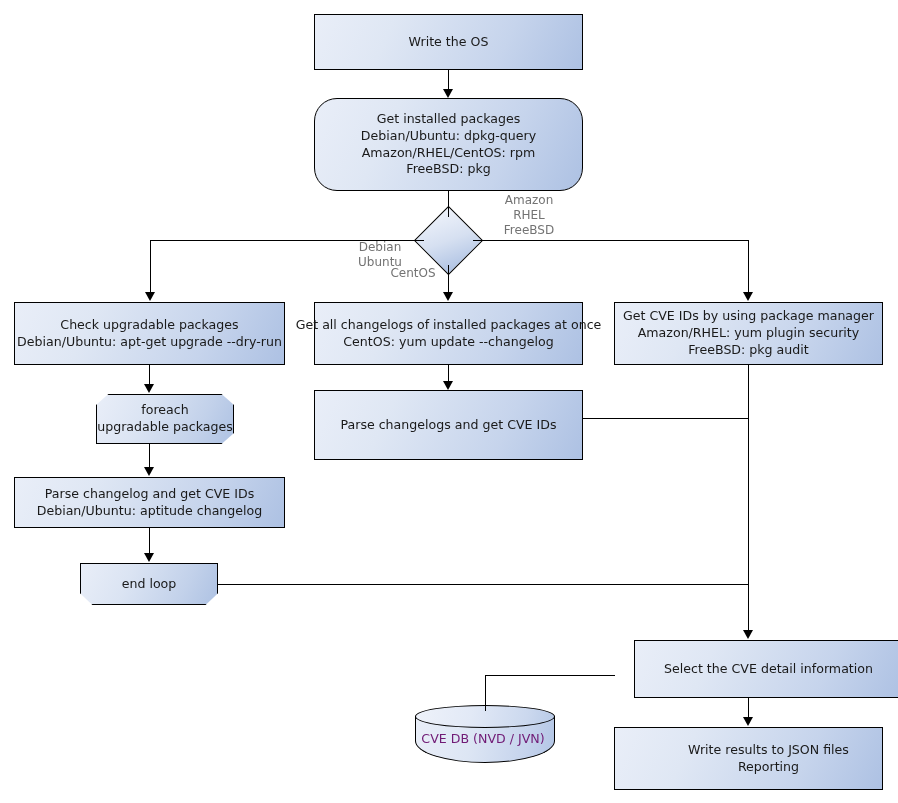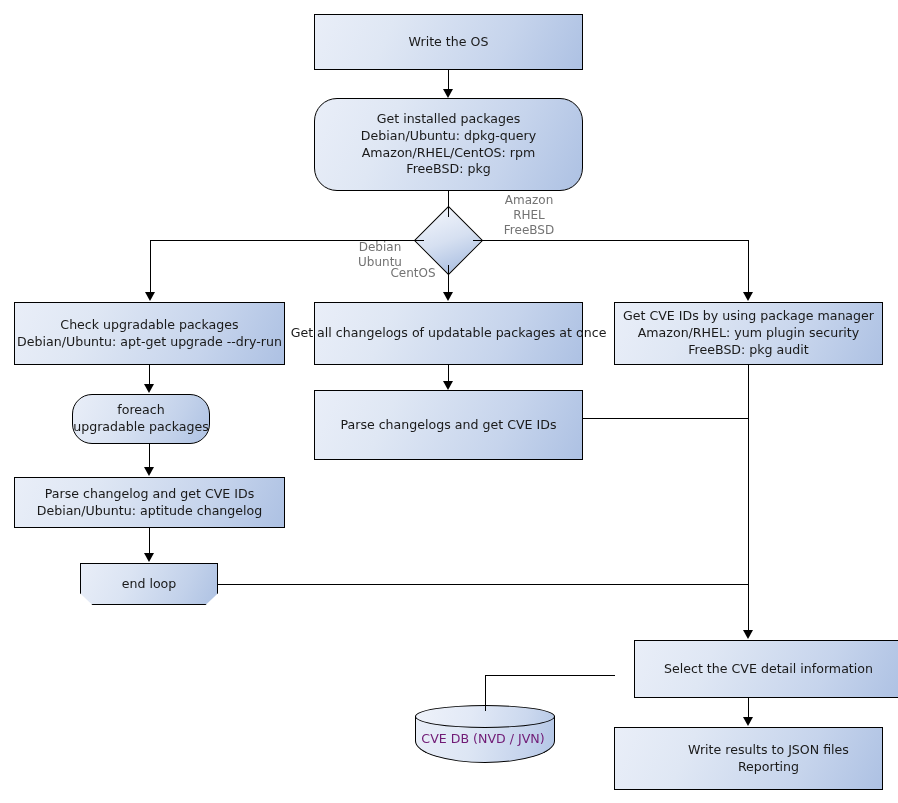--- a/index.html
+++ b/index.html
@@ -152,33 +152,34 @@
 
   <div class="node" style="left:14px; top:302px; width:271px; height:63px;">
     <span class="txt">
       <span>Check upgradable packages</span><br>
       <span>Debian/Ubuntu: apt-get upgrade --dry-run</span>
     </span>
   </div>
 
   <div class="node overflow" style="left:314px; top:302px; width:269px; height:63px;">
     <span class="txt">
-      <span>Get all changelogs of updatable packages at once</span><br>
+      <span>Get all changelogs of installed packages at once</span><br>
+      <span>CentOS: yum update --changelog</span>
     </span>
   </div>
 
   <div class="node" style="left:614px; top:302px; width:269px; height:63px;">
     <span class="txt">
       <span>Get CVE IDs by using package manager</span><br>
       <span>Amazon/RHEL: yum plugin security</span><br>
       <span>FreeBSD: pkg audit</span>
     </span>
   </div>
 
-  <div class="loopstart" style="left:72px; top:394px; width:138px; height:50px;border-radius:20px;">
+  <div class="loopstart" style="left:96px; top:394px; width:138px; height:50px;">
     <span class="txt">
       <span>foreach</span><br>
       <span>upgradable  packages</span>
     </span>
   </div>
 
   <div class="node" style="left:314px; top:390px; width:269px; height:70px;">
     <span class="txt">Parse changelogs and get CVE IDs</span>
   </div>
 

